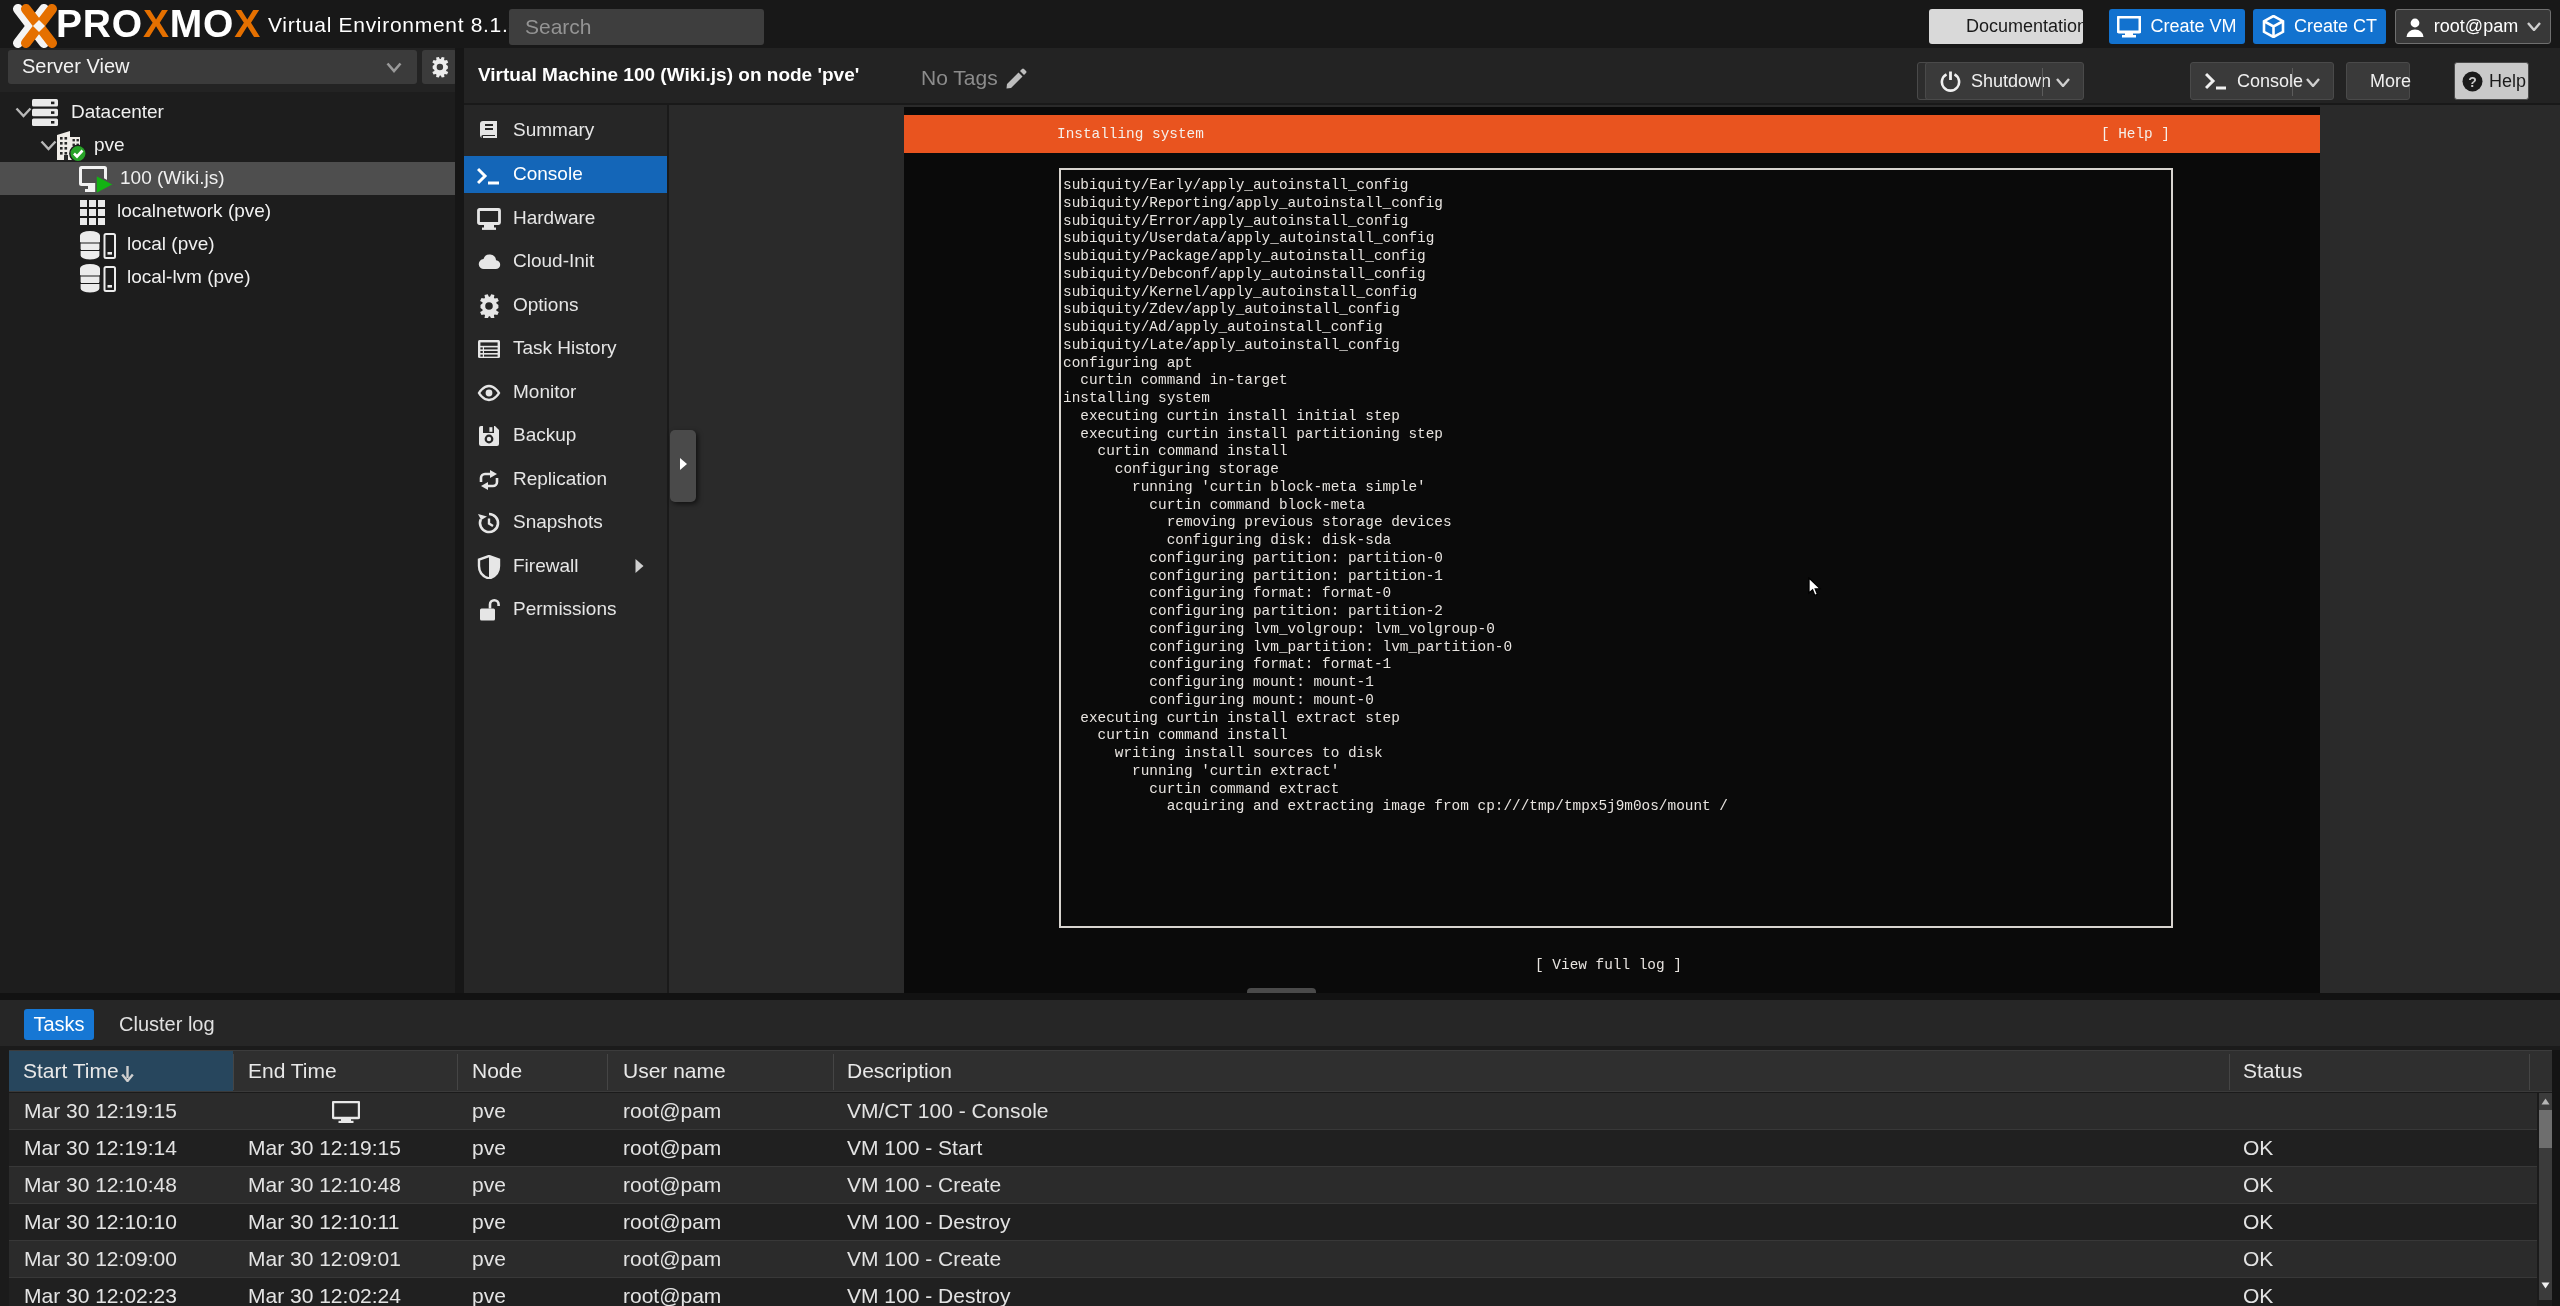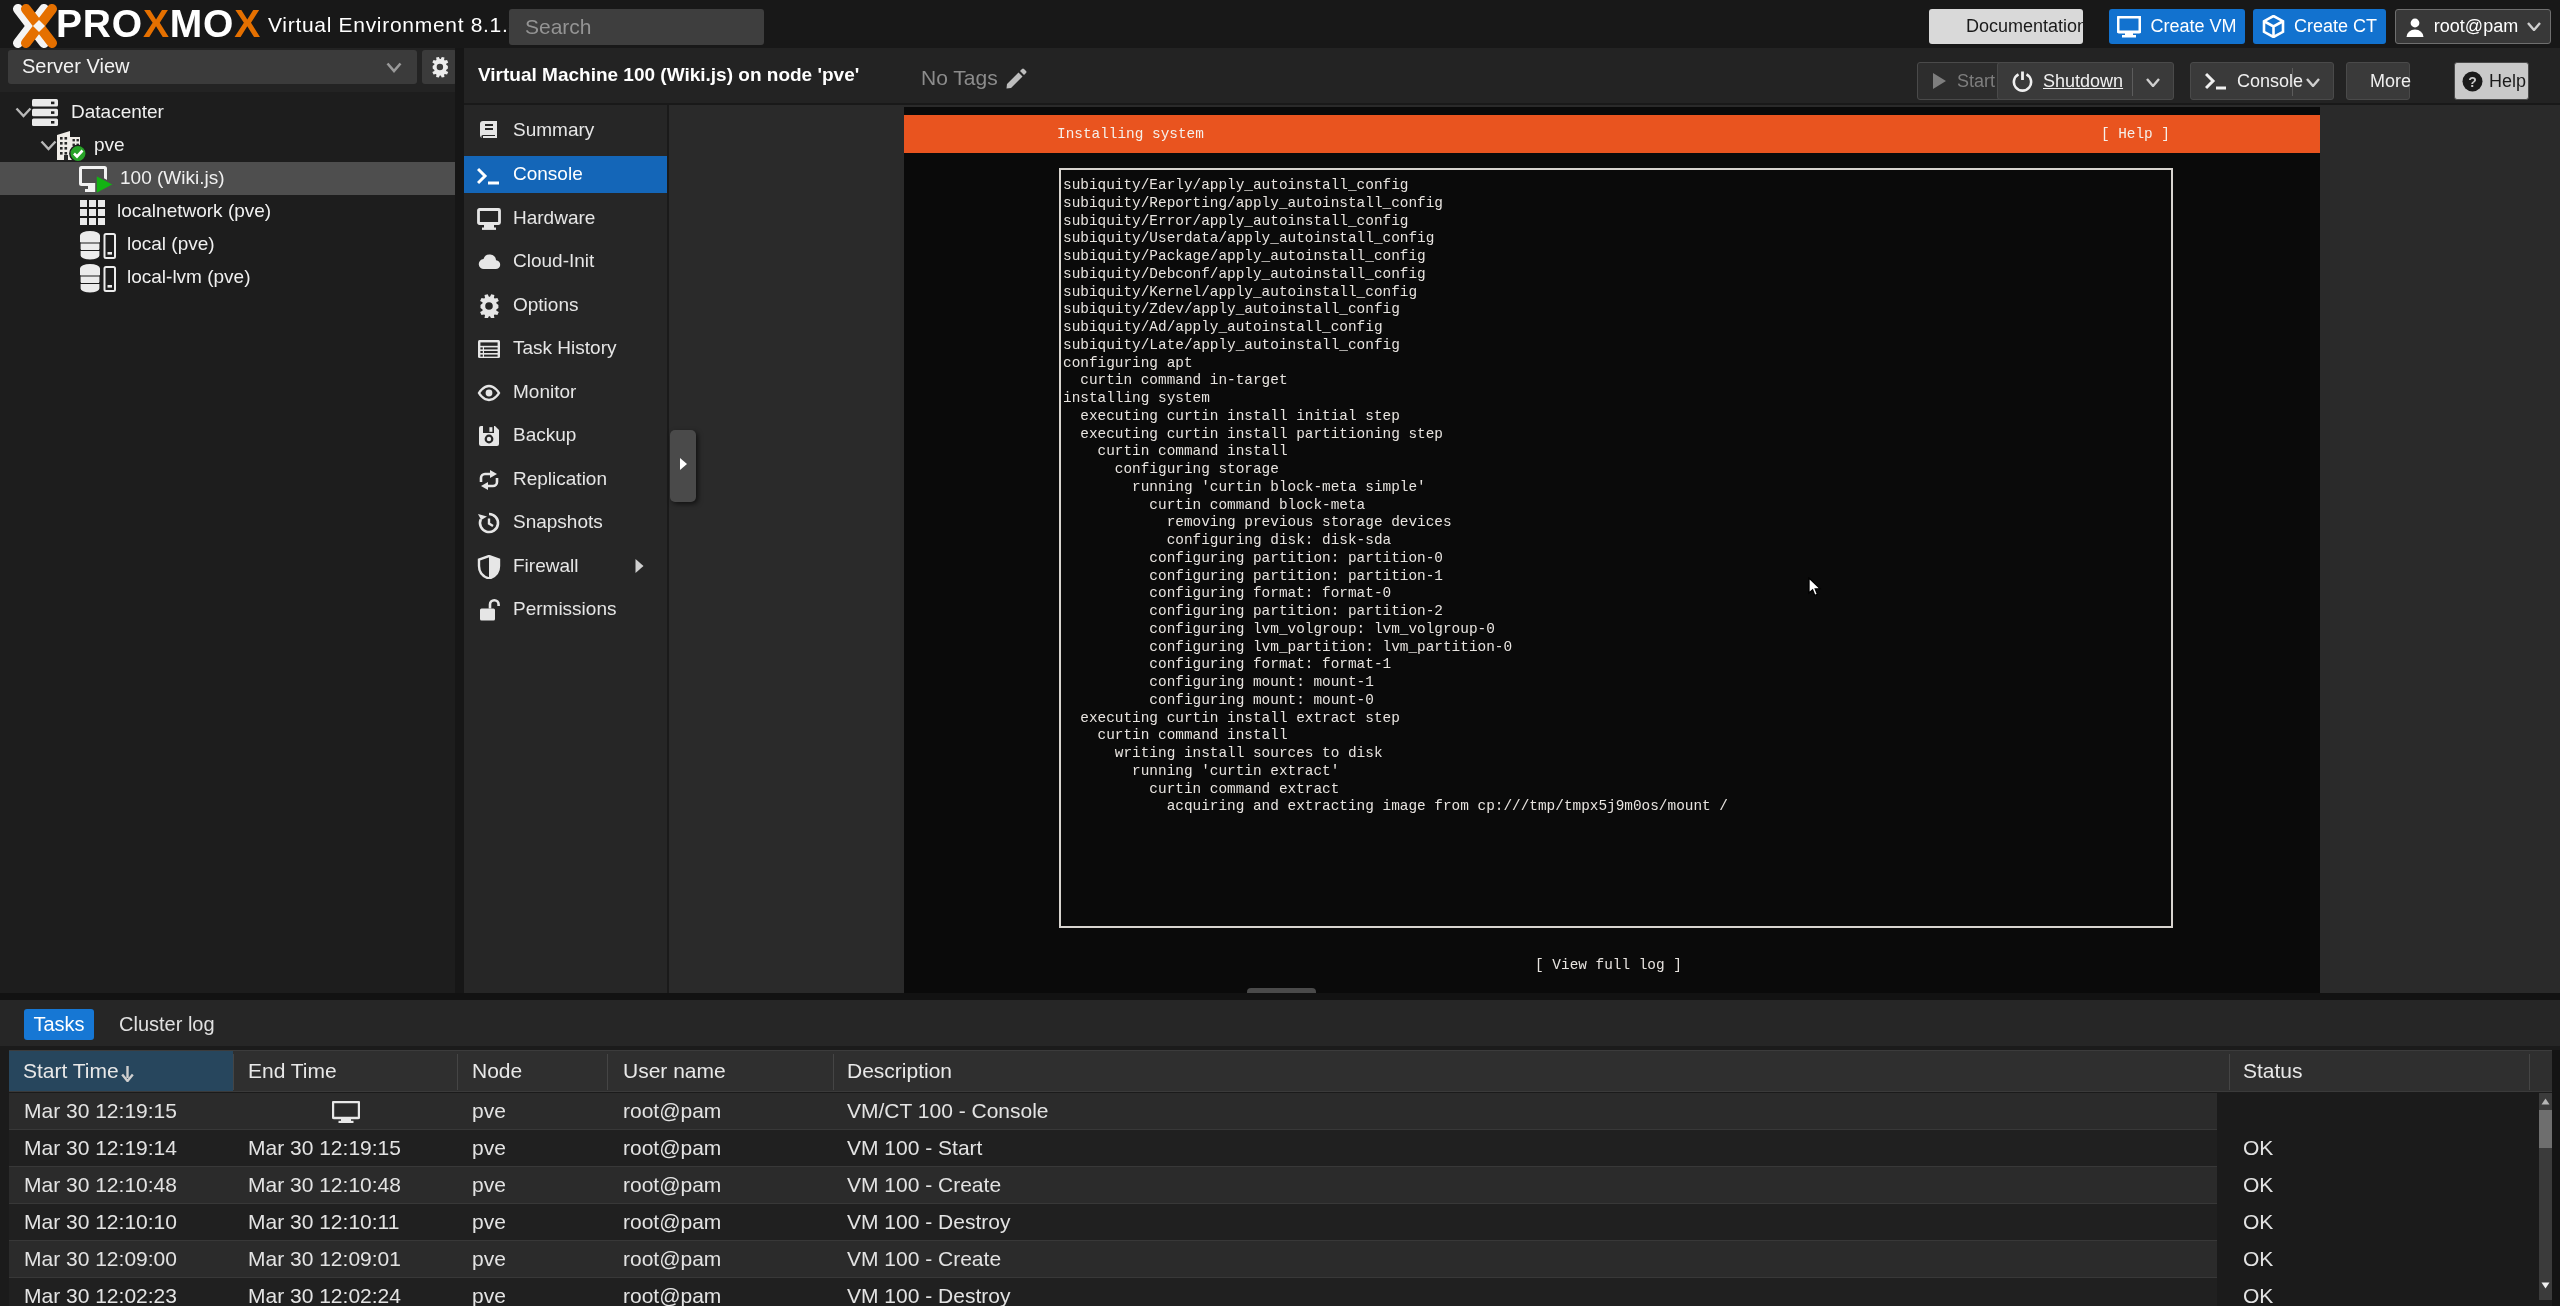--- a/index.html
+++ b/index.html
@@ -41,21 +41,21 @@
 #logtxt { position:absolute; left:1063px; top:177px; color:#e8e4e0; line-height:17.75px; white-space:pre; }
 #viewlog { position:absolute; left:1059px; top:957px; width:1099px; text-align:center; color:#e8e4e0; line-height:17.75px; }
 
 #bsplit { position:absolute; left:0; top:993px; width:2560px; height:7px; background:#121212; }
 #bottom { position:absolute; left:0; top:1000px; width:2560px; height:306px; background:#262626; }
 #tasktab { position:absolute; left:24px; top:9px; width:70px; height:31px; background:#1677d4; border-radius:3px; color:#fff; font-size:20px; text-align:center; line-height:31px; }
 #clustertab { position:absolute; left:119px; top:9px; height:31px; color:#e0e0e0; font-size:20px; line-height:31px; }
 #ghead { position:absolute; left:9px; top:50px; width:2543px; height:42px; background:#2f2f2f; border-top:1px solid #3c3c3c; border-bottom:1px solid #3a3a3a; }
 .hcell { position:absolute; top:8px; font-size:21px; color:#e8e8e8; }
 .hsep { position:absolute; top:3px; width:1px; height:36px; background:#454545; }
-.grow { position:absolute; left:9px; width:2208px; height:37px; font-size:21px; color:#e3e3e3; }
+.grow { position:absolute; left:9px; width:2528px; height:37px; font-size:21px; color:#e3e3e3; }
 .grow div { position:absolute; top:6px; white-space:nowrap; }
 </style>
 </head>
 <body>
 <div id="page">
 <div id="hdr">
   <svg class="abs" style="left:11px;top:4px" width="48" height="44" viewBox="0 0 48 44">
     <g stroke="#f4f4f4" stroke-width="10" stroke-linecap="round">
           <line x1="7" y1="5" x2="33" y2="39"></line>
           <line x1="33" y1="5" x2="7" y2="39"></line>
@@ -118,21 +118,21 @@
   <div id="notags">No Tags</div>
   <svg class="abs" style="left:1004px;top:19px" width="24" height="24" viewBox="0 0 24 24">
         <path d="M3 17 L14.5 5.5 L18.5 9.5 L7 21 L2.5 21.5 Z M16 4 L18 2 a1.4 1.4 0 0 1 2 0 L22 4 a1.4 1.4 0 0 1 0 2 L20 8 Z" fill="#bdbdbd"></path>
       </svg>
   <div class="tbtn" style="left:1917px;width:86px;background:#2d2d2d;color:#7e7e7e;gap:10px;padding-left:14px;">
     <svg width="15" height="18" viewBox="0 0 15 18">
           <path d="M1 1 L14 9 L1 17 Z" fill="#7e7e7e"></path>
         </svg>
     <span>Start</span>
       </div>
-  <div class="tbtn" style="left:1997px;width:177px;gap:10px;padding-left:14px;text-decoration:underline;">
+  <div class="tbtn" style="left:1925px;width:159px;gap:10px;padding-left:14px;">
     <svg width="21" height="21" viewBox="0 0 21 21">
           <path d="M6.5 3.4 a8.6 8.6 0 1 0 8 0" fill="none" stroke="#f0f0f0" stroke-width="2.6"></path>
           <line x1="10.5" y1="0.5" x2="10.5" y2="9" stroke="#f0f0f0" stroke-width="2.8"></line>
         </svg>
     <span>Shutdown</span>
     <span style="position:absolute;right:40px;top:5px;height:28px;width:1px;background:#5c5c5c;"></span>
     <svg style="position:absolute;right:13px;top:15px" width="14" height="9" viewBox="0 0 14 9">
           <path d="M1 1 L7 8 L13 1" fill="none" stroke="#cfcfcf" stroke-width="2.4"></path>
         </svg>
       </div>

